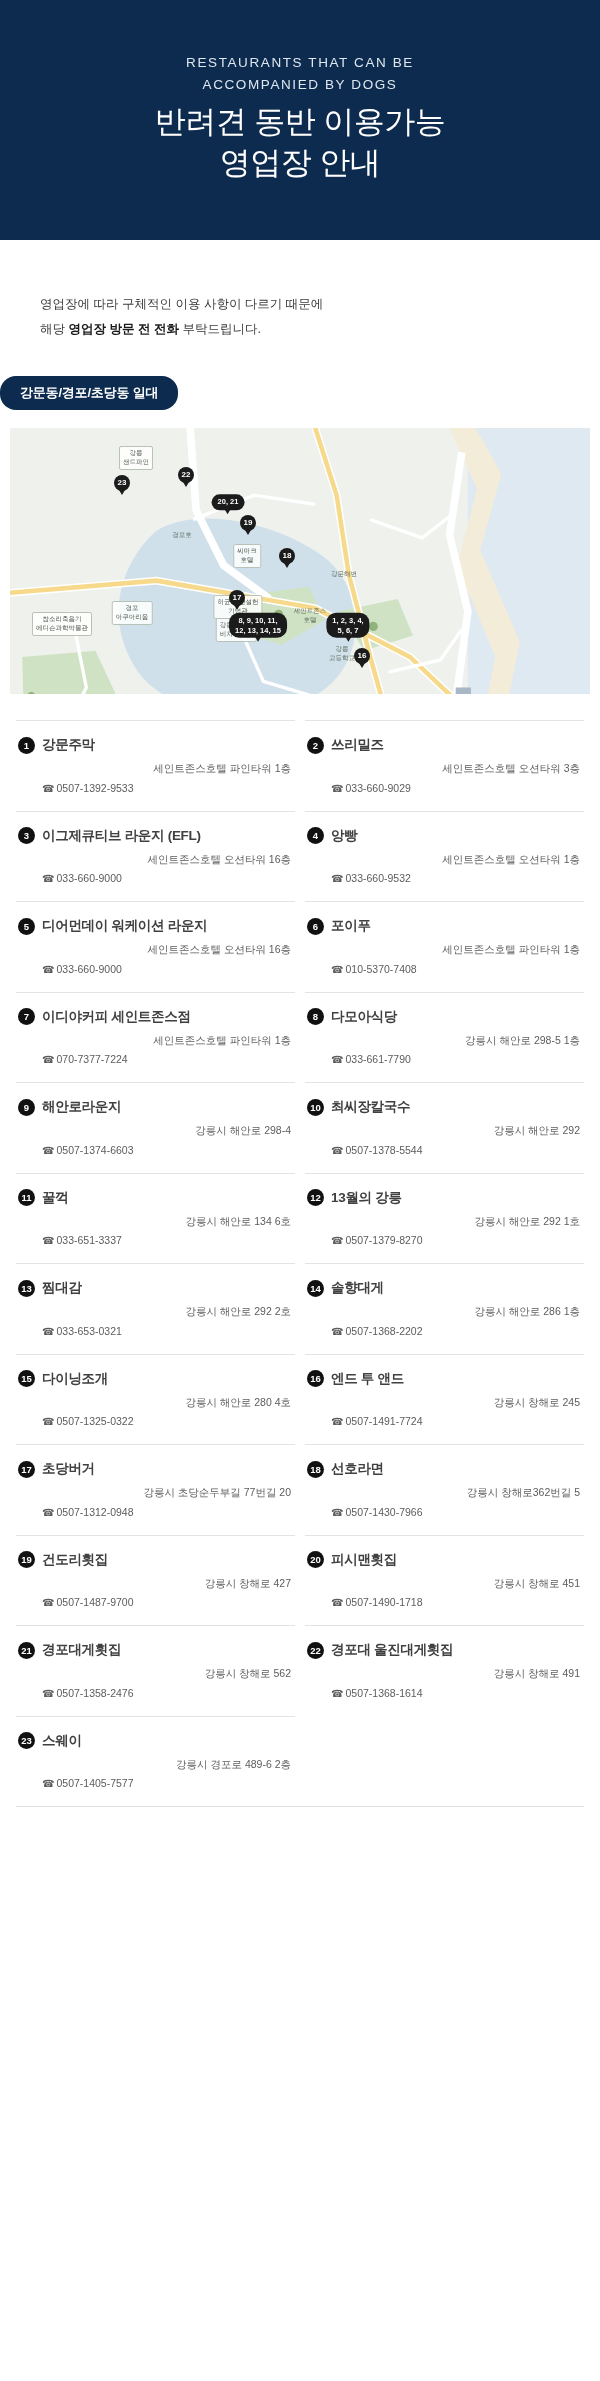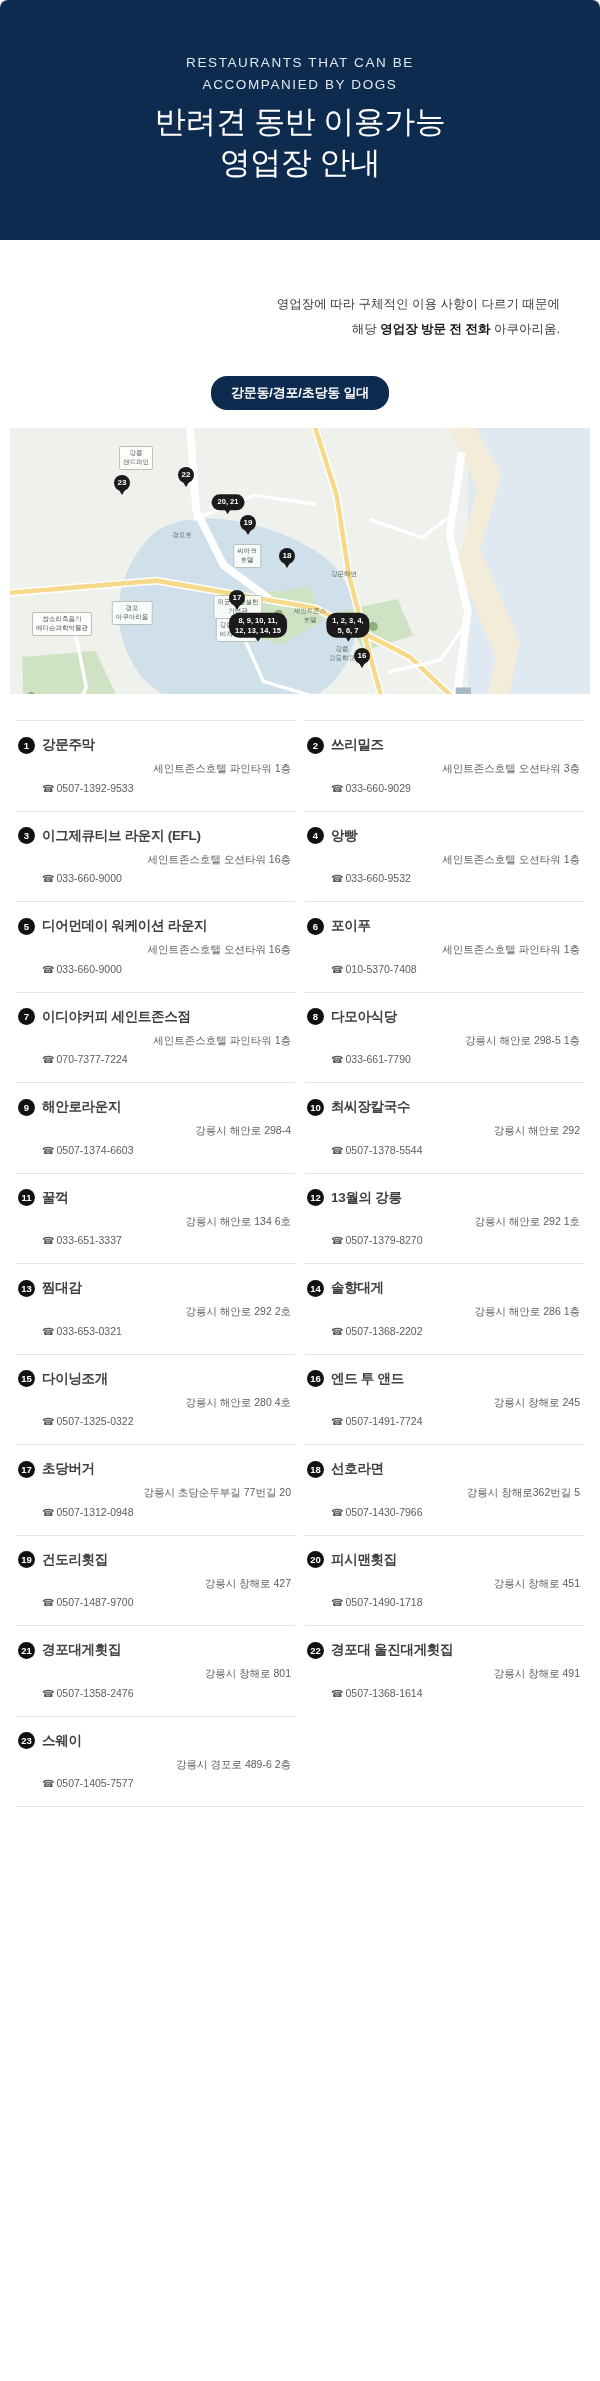--- a/index.html
+++ b/index.html
@@ -8,21 +8,20 @@
     background: #ffffff;
     font-family: "Liberation Sans", "DejaVu Sans", sans-serif;
     color: #222;
   }
   .page {
     width: 600px;
     min-height: 2381px;
     position: relative;
     background: #ffffff;
     overflow: hidden;
-    border-radius: 8px;
   }
 
   
   .hero {
     background: #0d2b4e;
     width: 100%;
     padding: 52px 20px 56px;
     text-align: center;
     color: #ffffff;
   }
@@ -37,29 +36,29 @@
     margin-top: 4px;
     font-size: 31px;
     font-weight: 400;
     line-height: 1.35;
     letter-spacing: -0.5px;
   }
 
   
   .notice {
     padding: 52px 40px 0;
-    text-align: right;
+    text-align: left;
     font-size: 12.5px;
     line-height: 2.0;
     color: #3a3a3a;
   }
   .notice b { font-weight: 700; color: #1a1a1a; }
 
   
-  .pill-wrap { text-align: center; margin-top: 34px; }
+  .pill-wrap { text-align: left; margin-top: 34px; }
   .pill {
     display: inline-block;
     background: #0d2b4e;
     color: #fff;
     font-size: 13px;
     font-weight: 700;
     border-radius: 16px;
     padding: 8px 20px;
     letter-spacing: -0.2px;
   }
@@ -172,21 +171,21 @@
   <div class="hero">
     <div class="hero-eyebrow" style="white-space:pre-line">RESTAURANTS THAT CAN BE
 ACCOMPANIED BY DOGS</div>
     <div class="hero-title" style="white-space:pre-line">반려견 동반 이용가능
 영업장 안내</div>
   </div>
 
   <div class="notice">
     <div>영업장에 따라 구체적인 이용 사항이 다르기 때문에</div>
     <div>
-      <span>해당 </span><b>영업장 방문 전 전화</b><span> 아쿠아리움.</span>
+      <span>해당 </span><b>영업장 방문 전 전화</b><span> 부탁드립니다.</span>
     </div>
   </div>
 
   <div class="pill-wrap">
     <span class="pill">강문동/경포/초당동 일대</span>
   </div>
 
   <div class="map-wrap">
     <svg class="map-svg" viewBox="0 0 380 266" preserveAspectRatio="none">
       <rect x="0" y="0" width="380" height="266" fill="#eef1ec"></rect>
@@ -415,21 +414,21 @@
           <span class="name">피시맨횟집</span>
         </div>
         <div class="addr">강릉시 창해로 451</div>
         <div class="tel"><span class="ph">☎</span><span>0507-1490-1718</span></div>
       </div>
       <div class="item">
         <div class="item-head">
           <span class="num">21</span>
           <span class="name">경포대게횟집</span>
         </div>
-        <div class="addr">강릉시 창해로 801</div>
+        <div class="addr">강릉시 창해로 562</div>
         <div class="tel"><span class="ph">☎</span><span>0507-1358-2476</span></div>
       </div>
       <div class="item">
         <div class="item-head">
           <span class="num">22</span>
           <span class="name">경포대 울진대게횟집</span>
         </div>
         <div class="addr">강릉시 창해로 491</div>
         <div class="tel"><span class="ph">☎</span><span>0507-1368-1614</span></div>
       </div>

